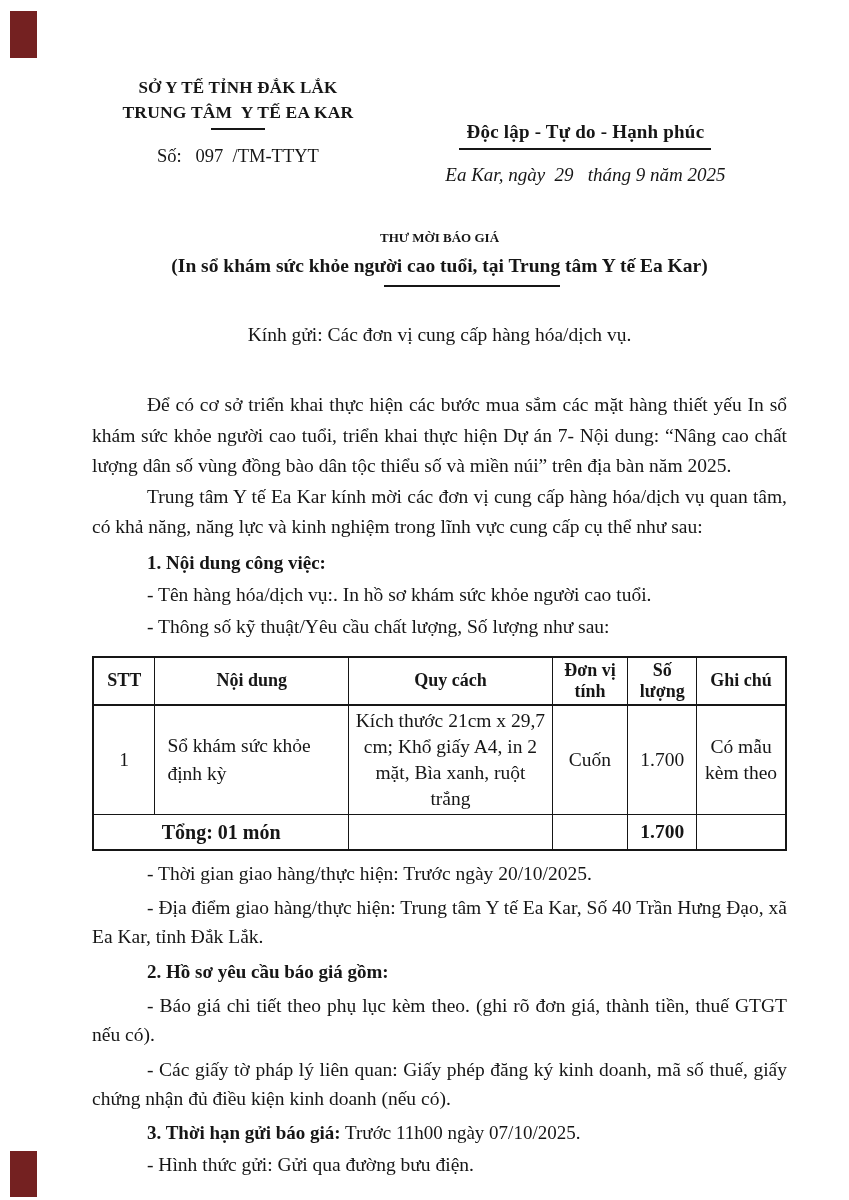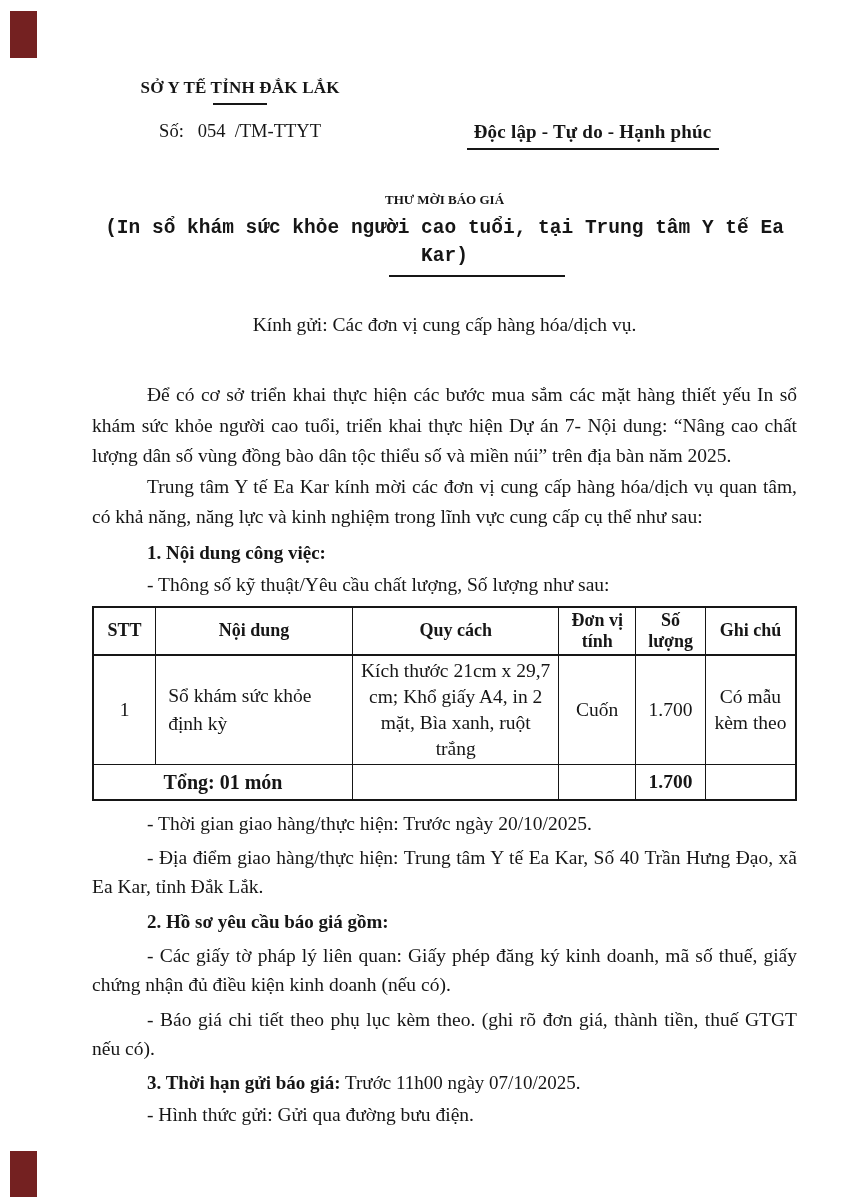--- a/index.html
+++ b/index.html
@@ -7,21 +7,21 @@
     position:relative;
     width:849px;height:1200px;
     margin:0 auto;
     background:#ffffff;
     color:#161616;
     font-family:"Liberation Serif","DejaVu Serif",serif;
     overflow:hidden;
   }
   .content{
     position:absolute;
-    left:92px;top:76px;right:52px;
+    left:92px;top:76px;right:62px;
   }
   .corner-mark{
     position:absolute;
     left:10px;width:27px;height:47px;
     background:#742121;
   }
   .corner-mark.top{top:11px;}
   .corner-mark.bottom{top:1151px;height:46px;}
 
   
@@ -33,40 +33,40 @@
   .hdr-right .hdr-line2{font-size:19px;margin-top:43px;}
   .rule{height:2px;background:#161616;margin:3px auto 0 auto;}
   .rule.short{width:54px;}
   .rule.long{width:252px;margin-top:4px;}
   .doc-number{font-size:18.5px;line-height:26px;margin-top:13px;white-space:pre-wrap;}
   .date-line{font-style:italic;font-size:19px;line-height:26px;margin-top:12px;white-space:pre-wrap;}
 
   
   .title-block{text-align:center;margin-top:36px;}
   .doc-title{font-weight:bold;font-size:13px;line-height:27px;}
-  .doc-subtitle{font-weight:bold;font-size:19.5px;line-height:28px;margin-top:1px;font-family:Liberation Mono, monospace;}
+  .doc-subtitle{font-weight:bold;font-size:19.5px;line-height:28px;margin-top:1px;}
   .subtitle-rule{width:176px;height:2px;background:#161616;margin:5px auto 0 auto;transform:translateX(32px);}
   .salutation{text-align:center;font-size:19.5px;line-height:27px;margin-top:34px;}
 
   
   .para{
     font-size:19.5px;line-height:30.5px;
     text-align:justify;text-indent:55px;margin:0;
   }
   .para.first{margin-top:42px;}
   .line{font-size:19.5px;line-height:26px;margin-top:6px;text-indent:55px;text-align:justify;}
   .line.single{text-align:left;}
   .heading{font-weight:bold;font-size:19px;line-height:27px;margin-top:6px;text-indent:55px;}
   .heading .normal{font-weight:normal;}
 
   
   table.quote-table{
     width:100%;
     border-collapse:collapse;
-    margin-top:8px;
+    margin-top:16px;
     table-layout:fixed;
   }
   .quote-table th,.quote-table td{
     border:1.6px solid #161616;
     padding:2px 6px;
     vertical-align:middle;
   }
   .quote-table{border:2.5px solid #161616;}
   .quote-table thead th{
     font-weight:bold;font-size:18px;line-height:21px;
@@ -87,41 +87,44 @@
 <div class="page">
 
   <div class="corner-mark top"></div>
   <div class="corner-mark bottom"></div>
 
   <div class="content">
 
     <div class="doc-header">
       <div class="hdr-left">
         <div class="hdr-line1">SỞ Y TẾ TỈNH ĐẮK LẮK</div>
+        <div class="hdr-line2" style="white-space:pre-wrap;">TRUNG TÂM  Y TẾ EA KAR</div>
         <div class="rule short"></div>
-        <div class="doc-number">Số:   054  /TM-TTYT</div>
+        <div class="doc-number">Số:   097  /TM-TTYT</div>
       </div>
       <div class="hdr-right">
         <div class="hdr-line2">Độc lập - Tự do - Hạnh phúc</div>
         <div class="rule long"></div>
+        <div class="date-line">Ea Kar, ngày  29   tháng 9 năm 2025</div>
       </div>
     </div>
 
     <div class="title-block">
       <div class="doc-title">THƯ MỜI BÁO GIÁ</div>
       <div class="doc-subtitle">(In sổ khám sức khỏe người cao tuổi, tại Trung tâm Y tế Ea Kar)</div>
       <div class="subtitle-rule"></div>
     </div>
 
     <div class="salutation">Kính gửi: Các đơn vị cung cấp hàng hóa/dịch vụ.</div>
 
     <p class="para first">Để có cơ sở triển khai thực hiện các bước mua sắm các mặt hàng thiết yếu In sổ khám sức khỏe người cao tuổi, triển khai thực hiện Dự án 7- Nội dung: “Nâng cao chất lượng dân số vùng đồng bào dân tộc thiểu số và miền núi” trên địa bàn năm 2025.</p>
     <p class="para">Trung tâm Y tế Ea Kar kính mời các đơn vị cung cấp hàng hóa/dịch vụ quan tâm, có khả năng, năng lực và kinh nghiệm trong lĩnh vực cung cấp cụ thể như sau:</p>
 
     <div class="heading">1. Nội dung công việc:</div>
+    <div class="line single">- Tên hàng hóa/dịch vụ:. In hồ sơ khám sức khỏe người cao tuổi.</div>
     <div class="line single">- Thông số kỹ thuật/Yêu cầu chất lượng, Số lượng như sau:</div>
 
     <table class="quote-table">
       <thead>
         <tr>
           <th style="width:8%">STT</th>
           <th style="width:29.3%">Nội dung</th>
           <th style="width:30.8%">Quy cách</th>
           <th style="width:10.3%">Đơn vị tính</th>
           <th style="width:9.2%">Số lượng</th>
@@ -146,20 +149,20 @@
         </tr>
       </tbody>
     </table>
 
     <div class="after-table">
       <div class="line single">- Thời gian giao hàng/thực hiện: Trước ngày 20/10/2025.</div>
       <div class="line" style="line-height:29.5px;">- Địa điểm giao hàng/thực hiện: Trung tâm Y tế Ea Kar, Số 40 Trần Hưng Đạo, xã Ea Kar, tỉnh Đắk Lắk.</div>
     </div>
 
     <div class="heading">2. Hồ sơ yêu cầu báo giá gồm:</div>
+    <div class="line" style="line-height:29px;">- Báo giá chi tiết theo phụ lục kèm theo. (ghi rõ đơn giá, thành tiền, thuế GTGT nếu có).</div>
     <div class="line" style="line-height:29px;">- Các giấy tờ pháp lý liên quan: Giấy phép đăng ký kinh doanh, mã số thuế, giấy chứng nhận đủ điều kiện kinh doanh (nếu có).</div>
-    <div class="line" style="line-height:29px;">- Báo giá chi tiết theo phụ lục kèm theo. (ghi rõ đơn giá, thành tiền, thuế GTGT nếu có).</div>
 
     <div class="heading"><span>3. Thời hạn gửi báo giá:</span><span class="normal"> Trước 11h00 ngày 07/10/2025.</span></div>
     <div class="line single">- Hình thức gửi: Gửi qua đường bưu điện.</div>
 
   </div>
 </div>
 
 </body></html>

